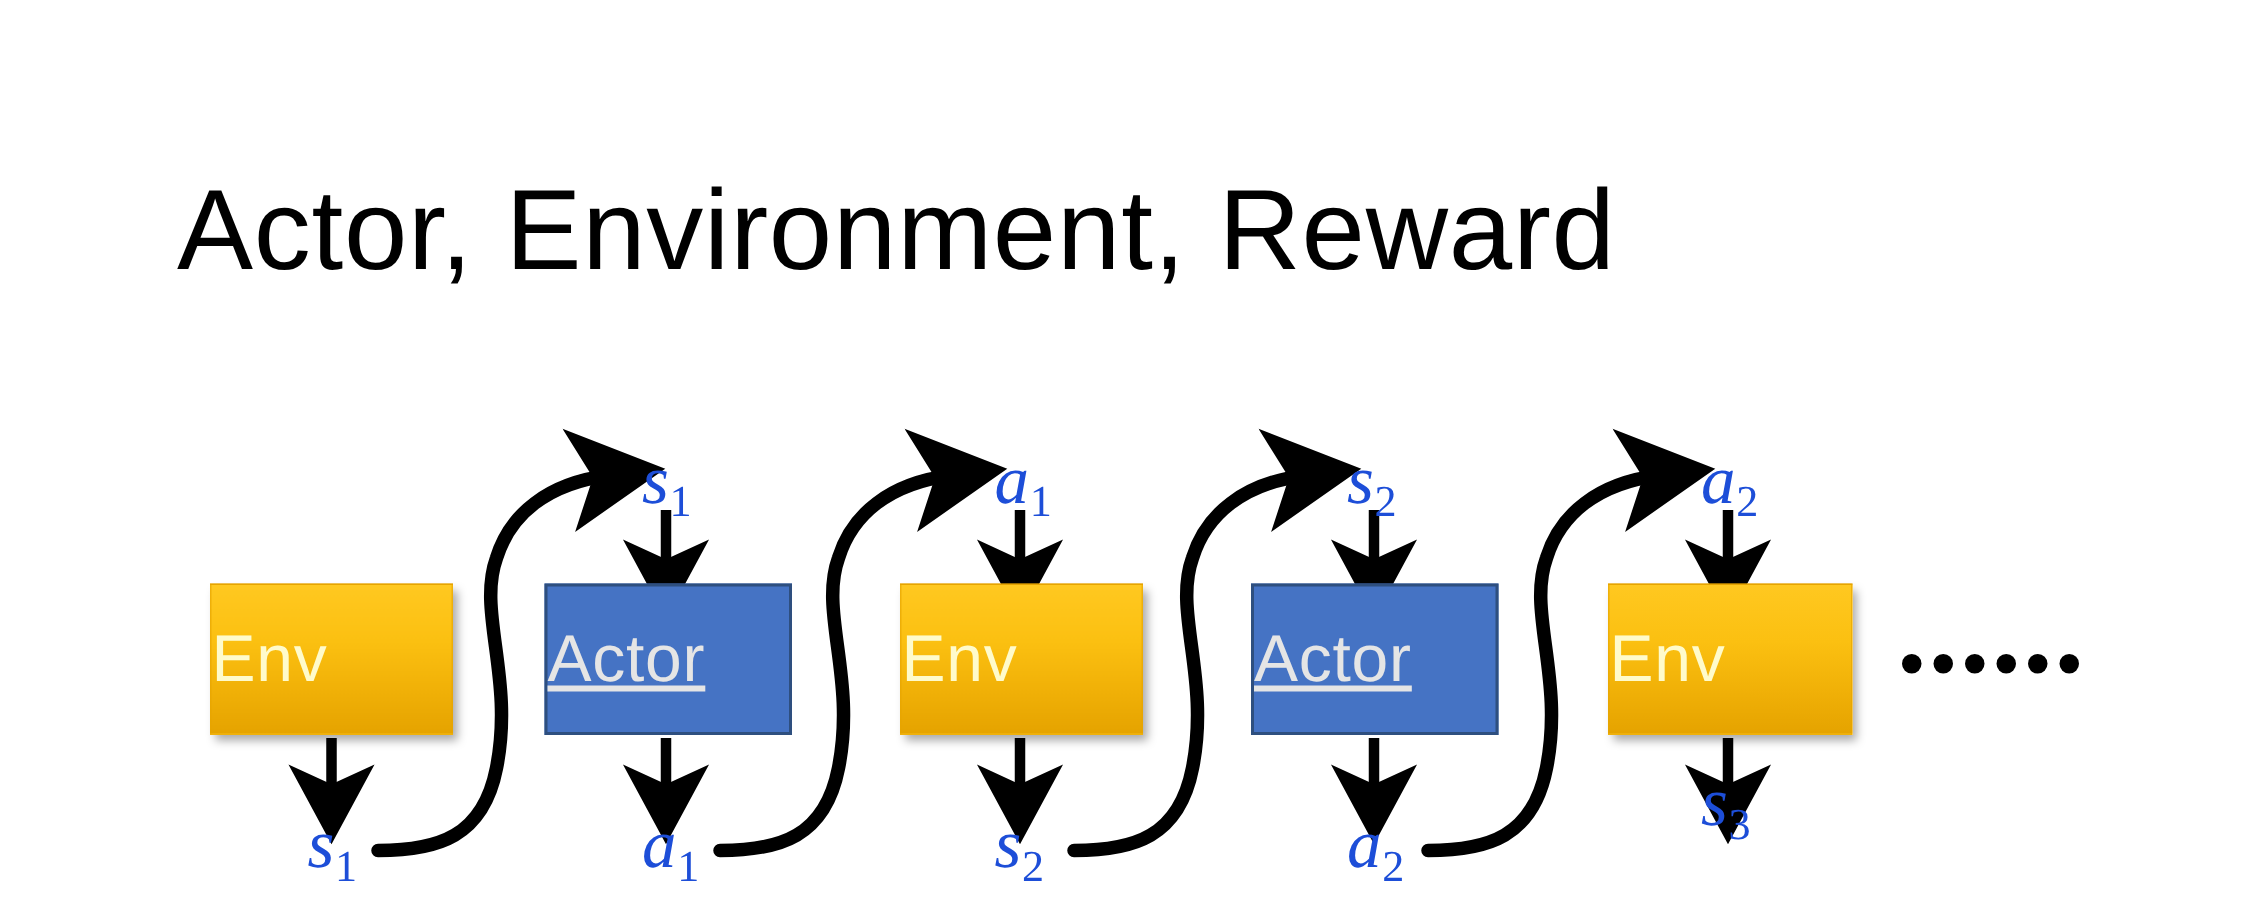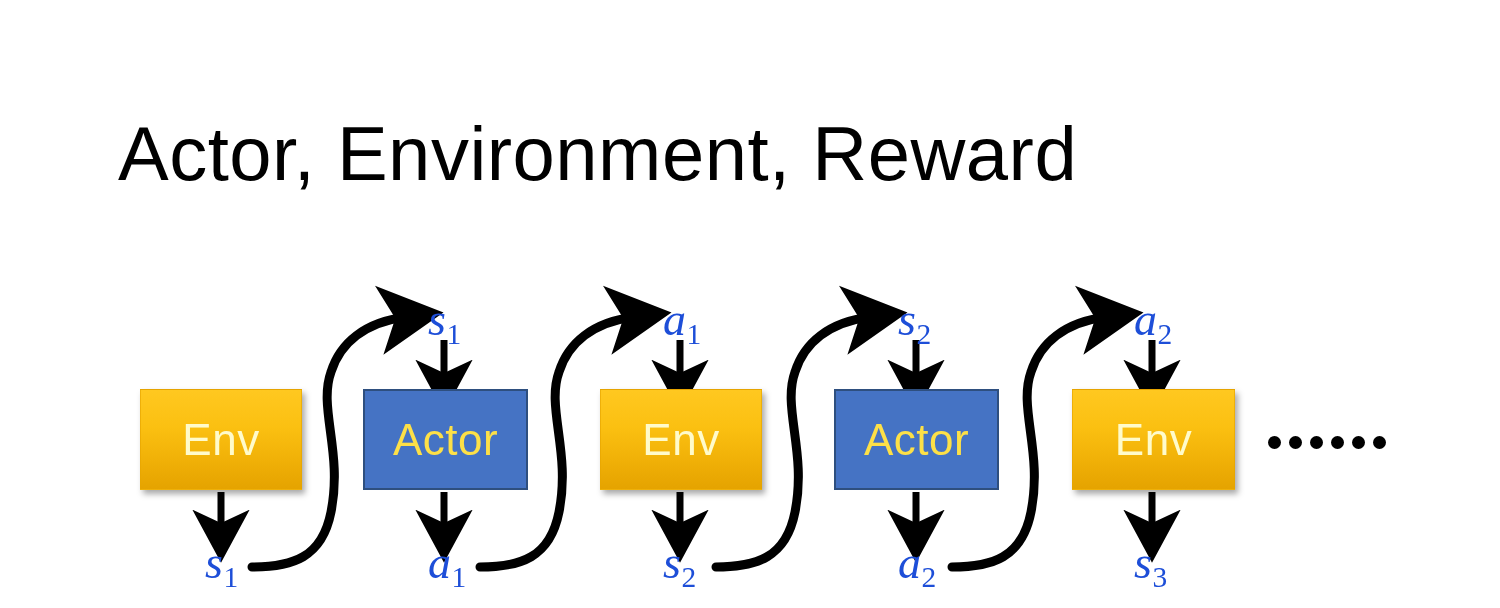--- a/index.html
+++ b/index.html
@@ -38,21 +38,21 @@
     top: 0;
     width: 1500px;
     height: 608px;
   }
 
   
   .node-box {
     position: absolute;
     display: flex;
     align-items: center;
-    justify-content: center;
+    justify-content: flex-start;
     box-sizing: border-box;
   }
   .node-box .node-label {
     font-family: "Liberation Sans", sans-serif;
     font-size: 44px;
     font-weight: 400;
     line-height: 1;
     letter-spacing: 0.5px;
     user-select: none;
   }
@@ -61,21 +61,21 @@
     box-shadow: 3px 4px 6px rgba(0,0,0,0.34);
     border: 1px solid rgba(230,165,0,0.65);
   }
   .node-env .node-label { color: #FFFBCB; }
 
   .node-actor {
     background: #4573C4;
     border: 2px solid #2E4F7F;
     box-shadow: none;
   }
-  .node-actor .node-label { color: #fde047; }
+  .node-actor .node-label { color: #e5e5e5; text-decoration: underline; }
 
   
   .math-label {
     position: absolute;
     font-family: "Liberation Serif", serif;
     font-style: italic;
     font-size: 46px;
     color: #1d4ed8;
     white-space: nowrap;
     line-height: 1;
@@ -181,21 +181,21 @@
   </div>
   <div class="math-label" style="left:428px; top:540px;">
     <span>a</span><span class="sub">1</span>
   </div>
   <div class="math-label" style="left:663px; top:540px;">
     <span>s</span><span class="sub">2</span>
   </div>
   <div class="math-label" style="left:898px; top:540px;">
     <span>a</span><span class="sub">2</span>
   </div>
-  <div class="math-label" style="left:1134px; top:540px;">
+  <div class="math-label" style="left:1134px; top:512px;">
     <span>s</span><span class="sub">3</span>
   </div>
 
   <div id="ellipsis" style="left:1268px; top:436px;">
       <span class="dot"></span>
       <span class="dot"></span>
       <span class="dot"></span>
       <span class="dot"></span>
       <span class="dot"></span>
       <span class="dot"></span>

